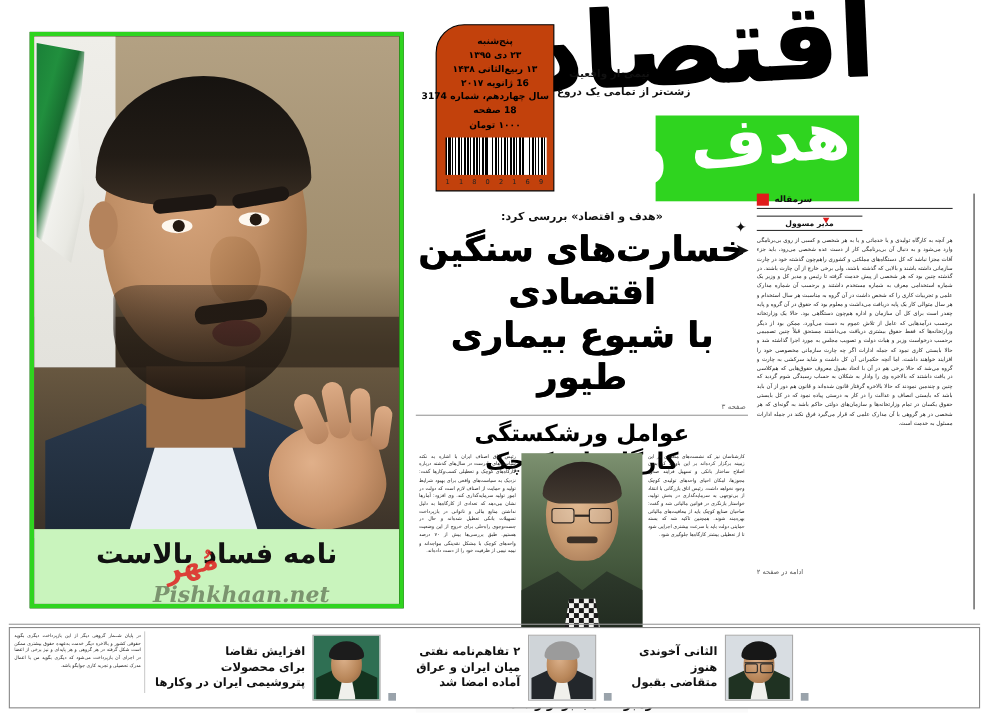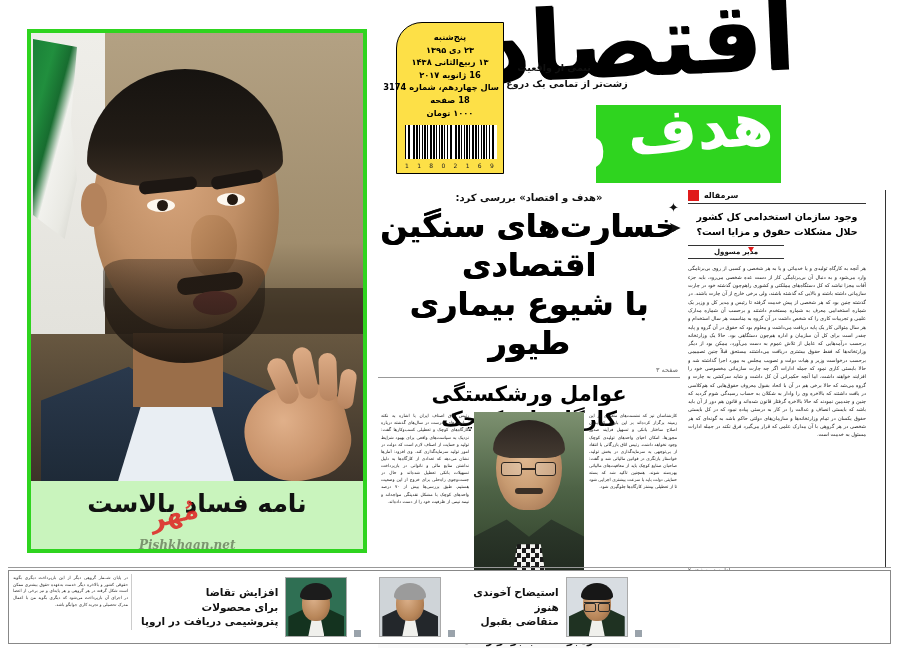--- a/index.html
+++ b/index.html
@@ -75,21 +75,21 @@
     transform: rotate(10deg);
   }
 
   
   .datebox {
     position: absolute;
     left: 16px; top: 22px;
     width: 108px; height: 152px;
     border: 1.6px solid #000;
     border-top-left-radius: 26px;
-    background: #fde047;
+    background: #c2410c;
     padding: 8px 4px 2px;
     text-align: center;
     direction: rtl;
   }
   .datebox .dline {
     font-size: 8.3px;
     line-height: 1.52;
     color: #000;
     white-space: nowrap;
     font-weight: bold;
@@ -265,21 +265,21 @@
     position: absolute; left: 118px; top: 18px;
     font-size: 26px; color: #e02020; font-weight: bold;
     transform: rotate(-14deg); opacity: 0.85;
     pointer-events: none;
   }
   .watermark {
     position: absolute;
     left: 108px; bottom: -3px;
     font-family: "DejaVu Serif", "Liberation Serif", serif;
     font-style: italic; font-weight: bold;
-    font-size: 12px;
+    font-size: 20px;
     color: #6b7f5e;
     opacity: 0.82;
     direction: ltr;
   }
   .hero-credit {
     position: absolute; left: 5px; bottom: 48px;
     font-size: 6.5px; color: #555; direction: rtl;
   }
 
   
@@ -409,21 +409,21 @@
   .tease-text {
     font-size: 11.5px;
     font-weight: bold;
     color: #111;
     letter-spacing: -0.3px;
   }
 
   
   .edit-col {
     position: absolute;
-    left: 688px; top: 190px;
+    left: 688px; top: 176px;
     width: 198px; height: 378px;
     border-right: 1px solid #333;
     padding-right: 19px;
     direction: rtl;
   }
   .edit-tag {
     display: flex; flex-direction: row-reverse; align-items: center;
     gap: 5px; margin-bottom: 2px;
   }
   .edit-tag .sq {
@@ -655,21 +655,20 @@
 
   <div class="chev">✦</div>
   <div class="chev2">➤</div>
 
   <div class="edit-col">
     <div class="edit-tag">
       <div class="sq"></div>
       <div class="lbl">سرمقاله</div>
     </div>
     <div class="edit-rule"></div>
-    <div class="edit-title">وجود سازمان استخدامی کل کشور حلال مشکلات حقوق و مزایا است؟</div>
     <div class="edit-author">
       <div class="tri"></div>
       <div class="nm">مدیر مسوول</div>
     </div>
     <div class="edit-body">هر آنچه به کارگاه تولیدی و یا خدماتی و یا به هر شخصی و کسبی از روی بی‌برنامگی وارد می‌شود و به دنبال آن بی‌برنامگی کار از دست عده شخصی می‌رود، باید جزء آفات مجزا نباشد که کل دستگاه‌های مملکتی و کشوری راهم‌چون گذشته خود در چارت سازمانی داشته باشند و بالایی که گذشته باشند، ولی برخی خارج از آن چارت باشند. در گذشته چنین بود که هر شخصی از پیش خدمت گرفته تا رئیس و مدیر کل و وزیر یک شماره استخدامی معرف به شماره مستخدم داشتند و برحسب آن شماره مدارک علمی و تجربیات کاری را که شخص داشت در آن گروه به مناسبت هر سال استخدام و هر سال متوالی کار یک پایه دریافت می‌داشت و معلوم بود که حقوق در آن گروه و پایه چقدر است برای کل آن سازمان و اداره هم‌چون دستگاهی بود. حالا یک وزارتخانه برحسب درآمدهایی که عامل از تلاش عموم به دست می‌آورد، ممکن بود از دیگر وزارتخانه‌ها که فقط حقوق بیشتری دریافت می‌داشتند مستحق قبلاً چنین تصمیمی برحسب درخواست وزیر و هیات دولت و تصویب مجلس به مورد اجرا گذاشته شد و حالا بایستی کاری نمود که جمله ادارات اگر چه چارت سازمانی مخصوصی خود را افزایند خواهند داشت، اما آنچه حکمرانی آن کل داشت و شاید سرکشی به چارت و گروه می‌شد که حالا برخی هم در آن با اتحاد بقبول معروف حقوق‌هایی که هم‌کلاسی در یافت داشتند که بالاخره وی را وادار به شکلان به حساب رسیدگی شوم گردید که چنین و چندمین نمودند که حالا بالاخره گرفتار قانون شده‌اند و قانون هم دور از آن باید باشد که بایستی انصاف و عدالت را در کار به درستی پیاده نمود که در کل بایستی حقوق یکسان در تمام وزارتخانه‌ها و سازمان‌های دولتی حاکم باشد به گونه‌ای که هر شخصی در هر گروهی با آن مدارک علمی که قرار می‌گیرد فرق نکند در جمله ادارات مسئول به خدمت است.</div>
     <div class="edit-more">ادامه در صفحه ۲</div>
   </div>
 
   <div class="outer-rule"></div>
 
@@ -679,46 +678,51 @@
       <span>در پایان شــمار گروهی دیگر از این بازپرداخت دیگری بگوید حقوقی کشور و بالاخره دیگر خدمت به‌عهده حقوق بیشتری ممکن است شکل گرفته در هر گروهی و هر پایه‌ای و نیز برخی از اعضا در اجرای آن بازپرداخت می‌شود که دیگری بگوید من با اعمال مدرک تحصیلی و تجربه کاری جوابگو باشد.</span>
       
     </div>
 
     <div class="bs-sep"></div>
 
     <div class="bs-item">
       <div class="bs-text">
         <div>افزایش تقاضا</div>
         <div>برای محصولات</div>
-        <div>پتروشیمی دریافت در اروپا</div>
+        <div>پتروشیمی ایران در وکارها</div>
       </div>
       <div class="bs-thumb">
         <div class="bt-bg" id="bg3" style="background: rgb(47, 111, 83);"></div>
         <div class="bt-body" id="sb3" style="background: rgb(20, 51, 31);"></div>
         <div class="bt-shirt"></div>
         <div class="bt-head"></div>
         <div class="bt-hair" id="hr3" style="background: rgb(28, 28, 28);"></div>
       </div>
       <div class="bs-mark"></div>
     </div>
 
     <div class="bs-item">
+      <div class="bs-text">
+        <div>۲ تفاهم‌نامه نفتی</div>
+        <div>میان ایران و عراق</div>
+        <div>آماده امضا شد</div>
+      </div>
       <div class="bs-thumb">
         <div class="bt-bg" id="bg2" style="background: rgb(207, 212, 216);"></div>
         <div class="bt-body" id="sb2" style="background: rgb(35, 39, 43);"></div>
         <div class="bt-shirt"></div>
         <div class="bt-head"></div>
         <div class="bt-hair" id="hr2" style="background: rgb(155, 155, 155);"></div>
       </div>
       <div class="bs-mark"></div>
     </div>
 
     <div class="bs-item">
       <div class="bs-text">
-        <div>استیضاح آخوندی</div>
+        <div>الثانی آخوندی</div>
         <div>هنوز</div>
         <div>متقاضی بقبول</div>
       </div>
       <div class="bs-thumb">
         <div class="bt-bg" id="bg1" style="background: rgb(216, 221, 226);"></div>
         <div class="bt-body" id="sb1" style="background: rgb(31, 50, 34);"></div>
         <div class="bt-shirt"></div>
         <div class="bt-head"></div>
         <div class="bt-hair" id="hr1" style="background: rgb(23, 23, 23);"></div>
         <div class="bt-glasses"></div>

